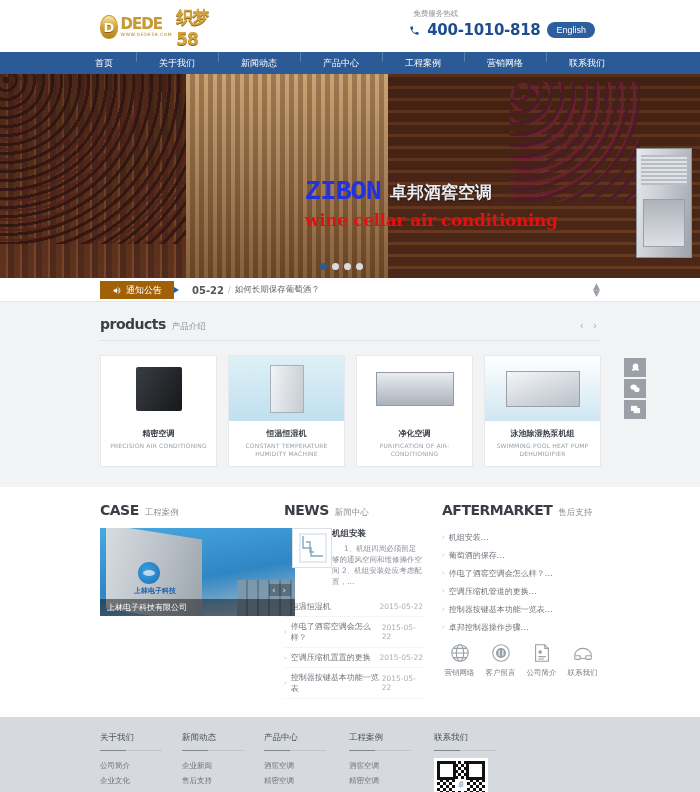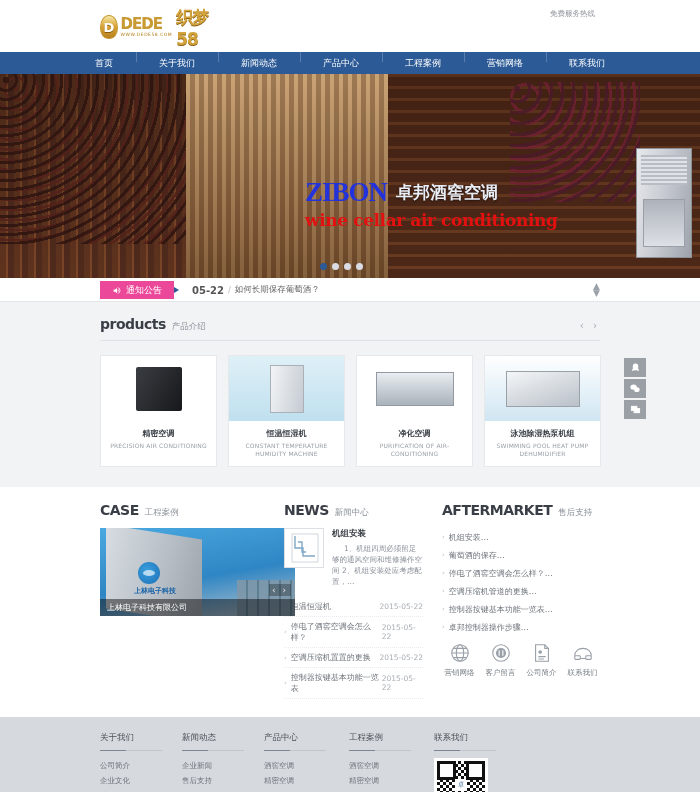--- a/index.html
+++ b/index.html
@@ -109,21 +109,21 @@
     background:repeating-linear-gradient(0deg,#b8bcc4 0 2px,#dfe2e7 2px 4px);
   }
   .unit::after{
     content:"";position:absolute;left:6px;bottom:10px;right:6px;height:46px;
     background:linear-gradient(180deg,#aeb3bb,#dde0e5);
     border:1px solid #9aa0a8;
   }
   .banner-text { position:absolute; left:305px; top:105px; width:280px; z-index:4; }
   .bn-zibon {
     font-size:27px;font-weight:bold;color:#2233dd;letter-spacing:-1px;
-    font-family:Liberation Serif, serif;
+    font-family:Liberation Mono, monospace;
     display:inline-block;vertical-align:middle;line-height:1;
   }
   .bn-cn {
     font-size:17px;color:#e9eef6;font-weight:bold;margin-left:6px;
     display:inline-block;vertical-align:middle;
     text-shadow:0 1px 2px rgba(0,0,0,.55);
   }
   .bn-en {
     margin-top:4px;font-size:17px;font-weight:bold;color:#e31010;
     font-family:"DejaVu Serif","Liberation Serif",serif; letter-spacing:-.4px;
@@ -131,21 +131,21 @@
   .dots { position:absolute;left:320px;bottom:8px;display:flex;gap:5px;z-index:4; }
   .dot { width:7px;height:7px;border-radius:50%;background:#d9dde3;cursor:pointer;}
   .dot.on { background:#2b5a96; }
 
   
   .notice-wrap { height:24px; background:#fff; position:relative;
                  border-bottom:1px solid #e4e6ea;}
   .notice { position:absolute;left:100px;right:100px;top:0;height:24px;
             display:flex;align-items:center; }
   .notice-tag {
-    background:#ec4899;color:#fff;font-size:9px;height:18px;
+    background:#a16207;color:#fff;font-size:9px;height:18px;
     display:flex;align-items:center;gap:4px;padding:0 12px;position:relative;
   }
   .notice-tag::after{
     content:"";position:absolute;right:-5px;top:6px;
     border-left:5px solid #2b5a96;border-top:3px solid transparent;
     border-bottom:3px solid transparent;
   }
   .spk { width:10px;height:9px; fill:#fff; }
   .notice-date { font-size:10px;color:#555;margin-left:18px;font-weight:bold;}
   .notice-sep { font-size:8.5px;color:#bbb;margin:0 4px; }
@@ -216,21 +216,21 @@
   .case-win{
     position:absolute;right:0;bottom:0;width:58px;height:36px;
     background:repeating-linear-gradient(90deg,#7e97a8 0 9px,#5d7a8c 9px 11px);
     opacity:.9;
   }
   .case-cap { position:absolute;left:0;bottom:0;width:100%;height:17px;
               background:rgba(0,0,0,.45);color:#fff;font-size:8px;
               display:flex;align-items:center;padding-left:7px; }
   .case-arr { position:absolute;right:4px;bottom:20px;color:#e7eaee;font-size:9px;
               letter-spacing:2px;background:rgba(0,0,0,.28);padding:1px 3px;cursor:pointer;}
-  .news-top { display:flex; gap:8px; margin-bottom:10px; }
+  .news-top { display:flex; gap:0; margin-bottom:10px;margin-left:8px; }
   .news-thumb { width:40px;height:40px;border:1px solid #dcdfe3;background:#fff;
                 flex:none;position:relative;}
   .news-thumb svg{position:absolute;left:4px;top:3px;}
   .news-ttl { font-size:8.5px;color:#3a3f47;font-weight:bold;margin-bottom:3px;}
   .news-desc { font-size:7.5px;color:#8b9099;line-height:11px;text-indent:12px;}
   .news-li, .after-li {
     display:flex;align-items:center;font-size:8px;color:#6f747b;
     padding:4px 0;border-bottom:1px dotted #e8eaed;cursor:pointer;
   }
   .news-li .bullet, .after-li .bullet {
@@ -278,20 +278,27 @@
       <div class="logo-badge">D</div>
       <div class="logo-txt">
         <div class="logo-main">DEDE</div>
         <div class="logo-sub">WWW.DEDE58.COM</div>
       </div>
       <div class="logo-cn">织梦58</div>
     </div>
 
     <div class="hotline">
       <div class="hotline-label">免费服务热线</div>
+      <div class="hotline-row">
+        <svg class="ph-ico" viewBox="0 0 24 24">
+            <path d="M6.6 10.8c1.4 2.8 3.8 5.1 6.6 6.6l2.2-2.2c.3-.3.7-.4 1-.2 1.2.4 2.4.6 3.6.6.6 0 1 .4 1 1V20c0 .6-.4 1-1 1C10.6 21 3 13.4 3 4c0-.6.4-1 1-1h3.5c.6 0 1 .4 1 1 0 1.3.2 2.5.6 3.6.1.3 0 .7-.2 1l-2.3 2.2z"></path>
+          </svg>
+        <span class="hotline-num">400-1010-818</span>
+        <button class="btn-en">English</button>
+      </div>
     </div>
   </div>
 
   <div class="nav">
     <a href="#">首页</a>
     <a href="#">关于我们</a>
     <a href="#">新闻动态</a>
     <a href="#">产品中心</a>
     <a href="#">工程案例</a>
     <a href="#">营销网络</a>

